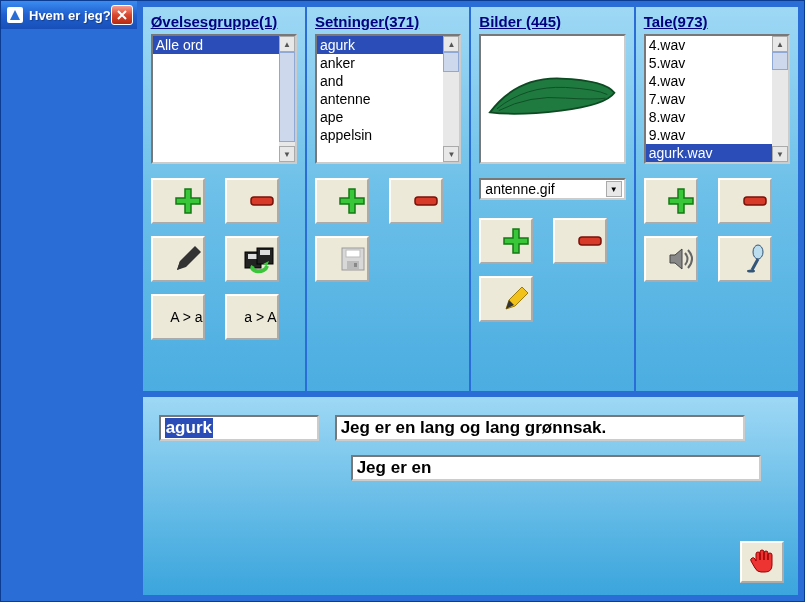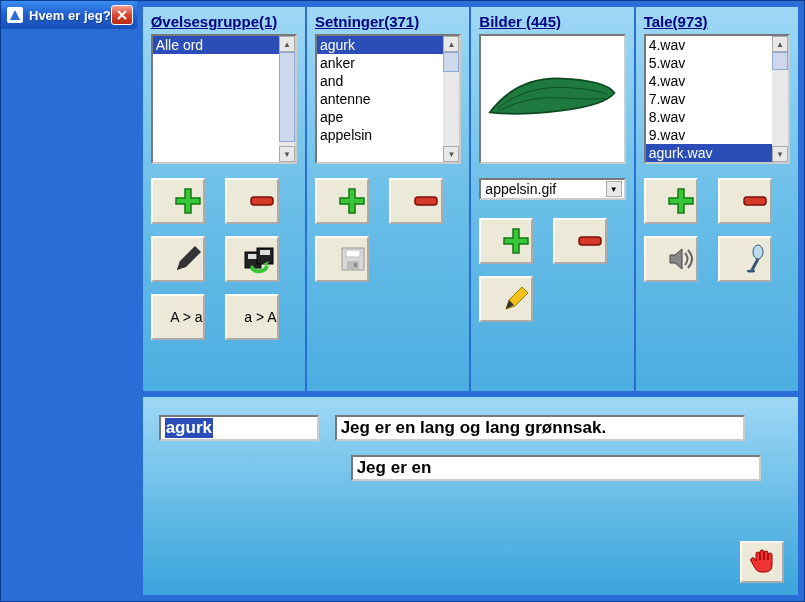--- a/index.html
+++ b/index.html
@@ -310,21 +310,21 @@
       <div class="panel">
         <div class="panel-title">Bilder (445)</div>
         <div class="image-box">
           <svg class="cucumber-svg" viewBox="0 0 160 70">
             <path d="M10 50 Q 40 10 90 12 Q 140 14 150 28 Q 140 42 90 48 Q 40 54 10 50 Z" fill="#1f7a3f" stroke="#0d4a22" stroke-width="2"></path>
             <path d="M18 46 Q 50 20 95 22 Q 130 24 142 30" fill="none" stroke="#0d4a22" stroke-width="1"></path>
             <path d="M20 48 Q 55 30 95 34 Q 128 36 140 34" fill="none" stroke="#0d4a22" stroke-width="1"></path>
           </svg>
         </div>
         <div class="dropdown">
-          <span>appelsin.gif</span>
+          <span>antenne.gif</span>
           <div class="arrow">▼</div>
         </div>
         <div class="button-grid" style="margin-top:18px;">
           <div class="btn">
             <svg width="30" height="30" viewBox="0 0 30 30">
                 <path d="M12 3 h6 v9 h9 v6 h-9 v9 h-6 v-9 h-9 v-6 h9 z" fill="#39c639" stroke="#137a13" stroke-width="1.5"></path>
               </svg>
           </div>
           <div class="btn">
             <svg width="30" height="30" viewBox="0 0 30 30">

